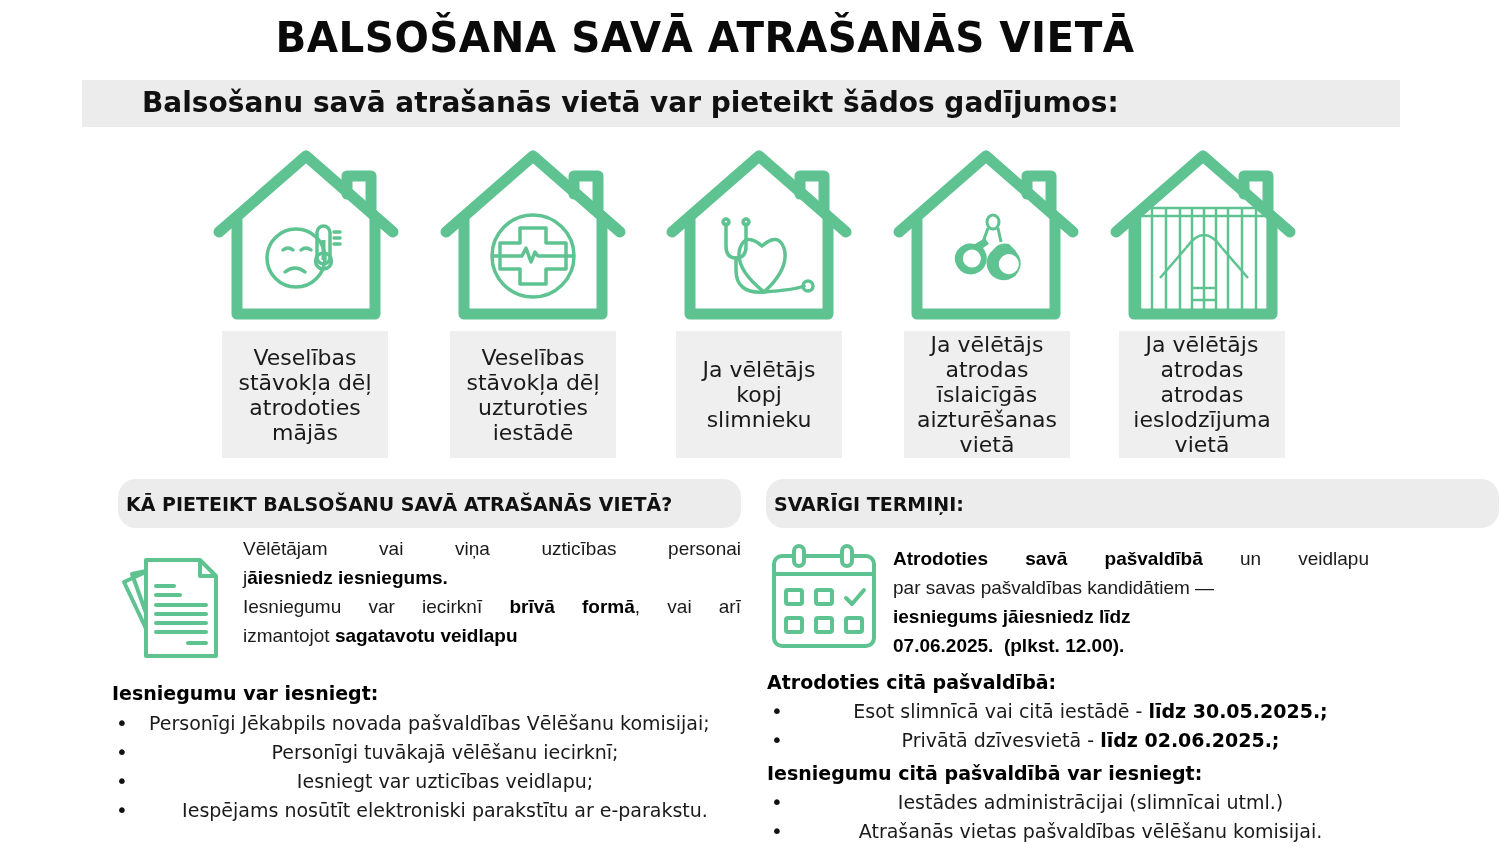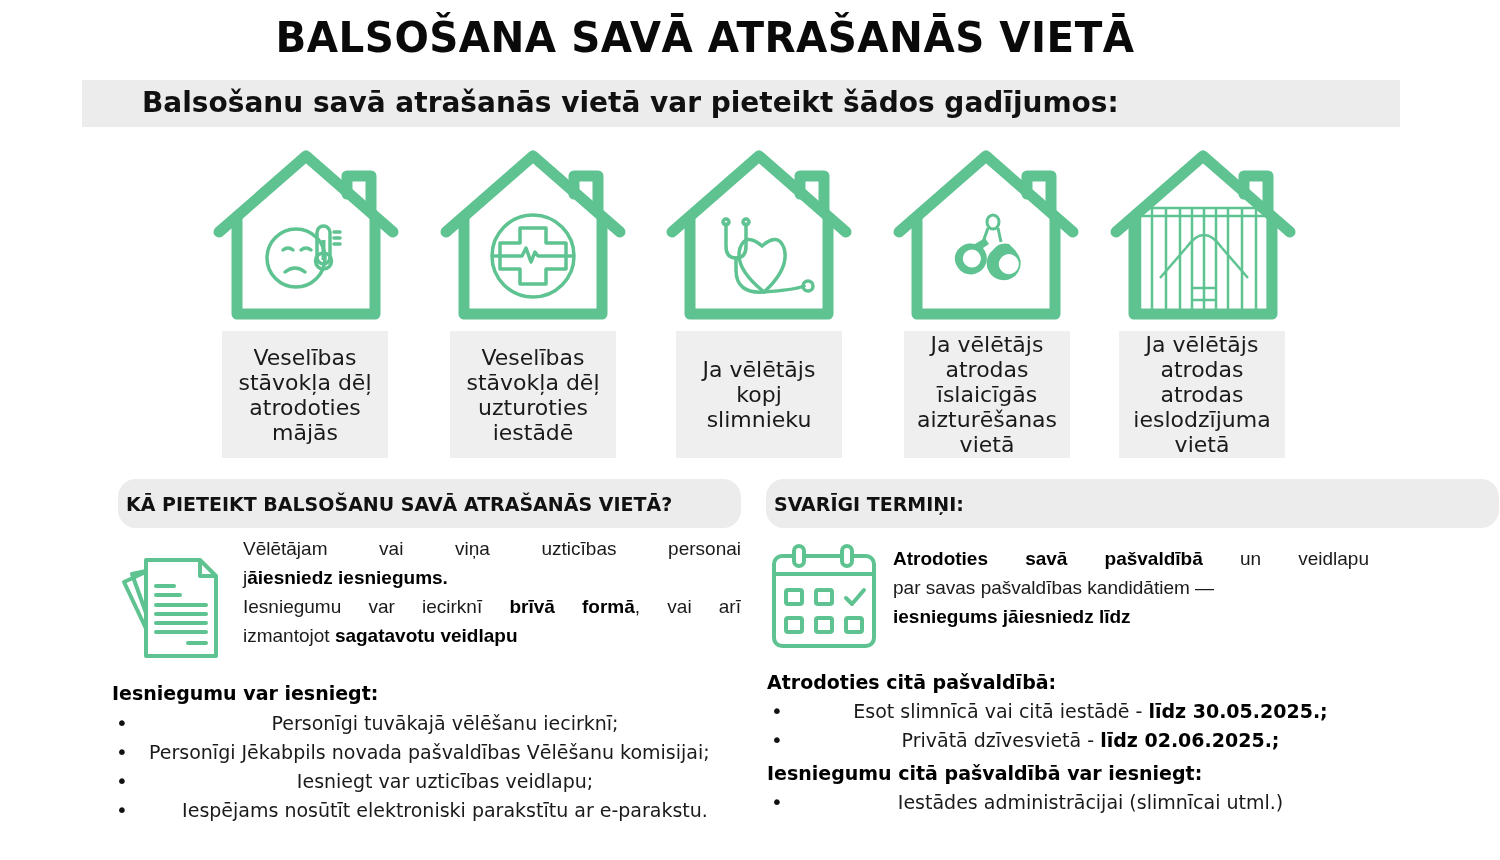--- a/index.html
+++ b/index.html
@@ -177,22 +177,22 @@
 
 <div class="para" style="left:243px; top:534px; width:498px">
   <span class="just-line">Vēlētājam vai viņa uzticības personai</span>
   <span style="display:block"><span>j</span><b>āiesniedz iesniegums.</b></span>
   <span class="just-line"><span>Iesniegumu var iecirknī </span><b>brīvā formā</b><span>, vai arī</span></span>
   <span style="display:block"><span>izmantojot </span><b>sagatavotu veidlapu</b></span>
 </div>
 
 <div class="subhead" style="left:112px; top:682px">Iesniegumu var iesniegt:</div>
 <ul class="bullets" style="left:112px; top:709px; width:629px; text-align:justify">
+  <li style="text-align:justify"><span style="text-align-last:left">Personīgi Jēkabpils novada pašvaldības Vēlēšanu komisijai;</span></li>
   <li>Personīgi tuvākajā vēlēšanu iecirknī;</li>
-  <li style="text-align:justify"><span style="text-align-last:left">Personīgi Jēkabpils novada pašvaldības Vēlēšanu komisijai;</span></li>
   <li>Iesniegt var uzticības veidlapu;</li>
   <li>Iespējams nosūtīt elektroniski parakstītu ar e-parakstu.</li>
 </ul>
 
 <div class="sec-header" style="left:766px; width:733px">SVARĪGI TERMIŅI:</div>
 
 <div class="icon-cal">
   <svg viewBox="0 0 110 108" width="110" height="108">
     <g fill="none" stroke="#5ec391" stroke-width="4" stroke-linejoin="round" stroke-linecap="round">
       <rect x="4" y="14" width="100" height="90" rx="8"></rect>
@@ -206,24 +206,26 @@
       <rect x="46" y="76" width="16" height="14" rx="2"></rect>
       <rect x="76" y="76" width="16" height="14" rx="2"></rect>
     </g>
   </svg>
 </div>
 
 <div class="para" style="left:893px; top:544px; width:476px">
   <span class="just-line"><b>Atrodoties savā pašvaldībā</b><span> un veidlapu</span></span>
   <span style="display:block">par savas pašvaldības kandidātiem —</span>
   <b style="display:block">iesniegums jāiesniedz līdz</b>
+  <b style="display:block; white-space:pre">07.06.2025.  (plkst. 12.00).</b>
 </div>
 
 <div class="subhead" style="left:767px; top:671px">Atrodoties citā pašvaldībā:</div>
 <ul class="bullets" style="left:767px; top:697px; width:610px">
   <li><span>Esot slimnīcā vai citā iestādē - </span><b>līdz 30.05.2025.;</b></li>
   <li><span>Privātā dzīvesvietā - </span><b>līdz 02.06.2025.;</b></li>
 </ul>
 
 <div class="subhead" style="left:767px; top:762px">Iesniegumu citā pašvaldībā var iesniegt:</div>
 <ul class="bullets" style="left:767px; top:788px; width:610px">
   <li>Iestādes administrācijai (slimnīcai utml.)</li>
+  <li>Atrašanās vietas pašvaldības vēlēšanu komisijai.</li>
 </ul>
 
 </body></html>

